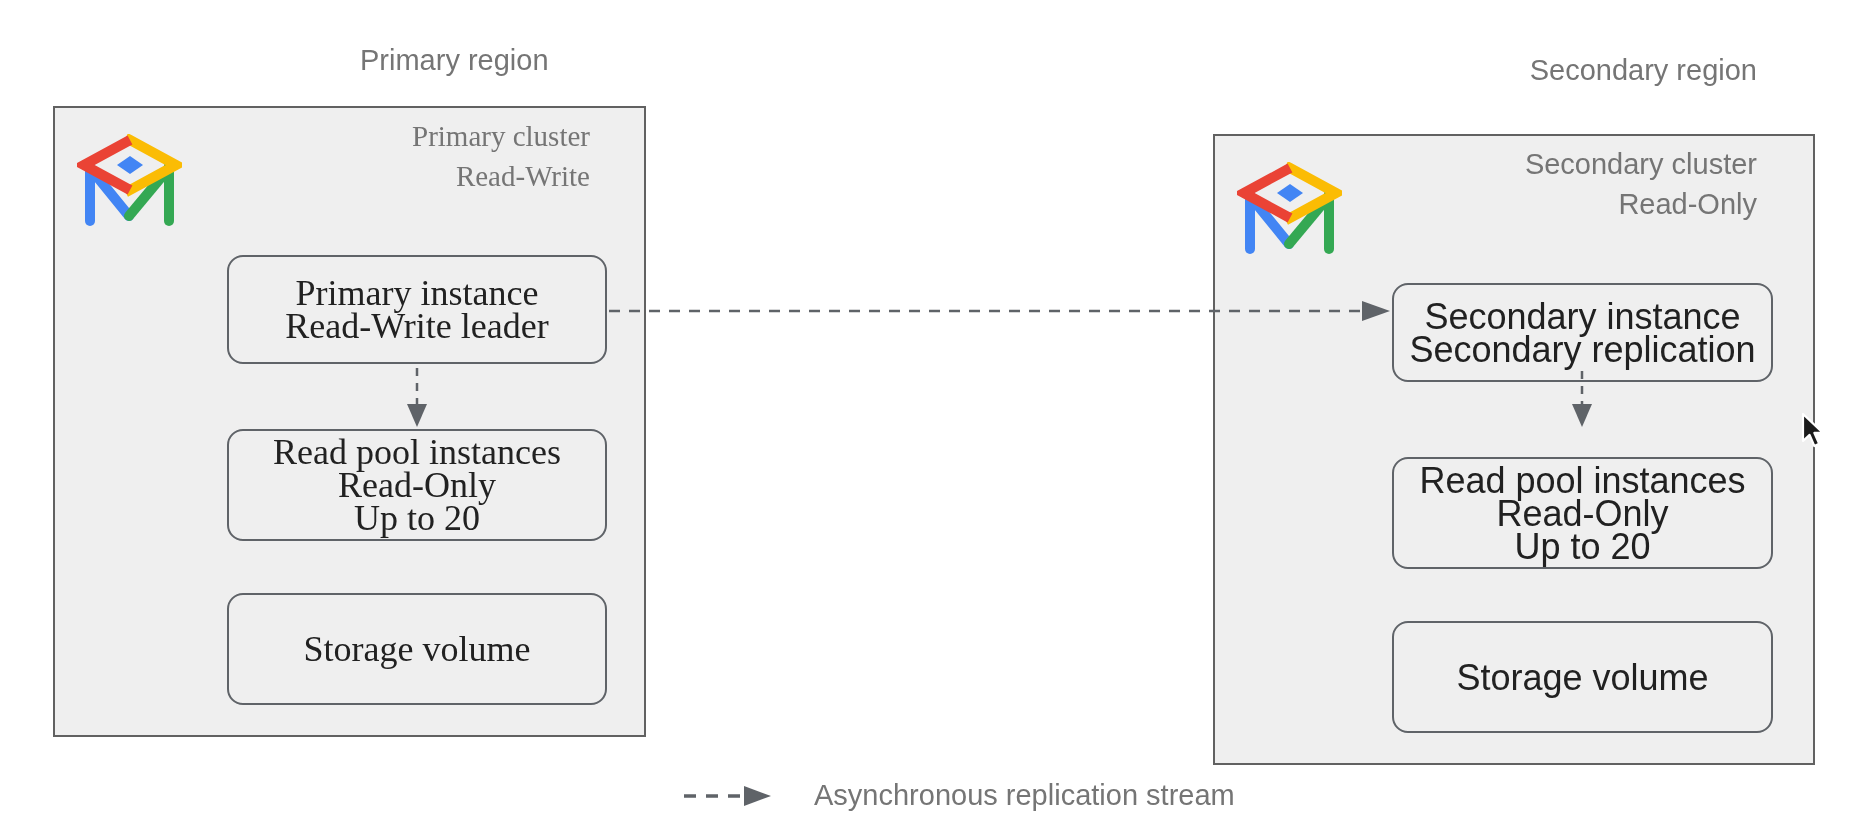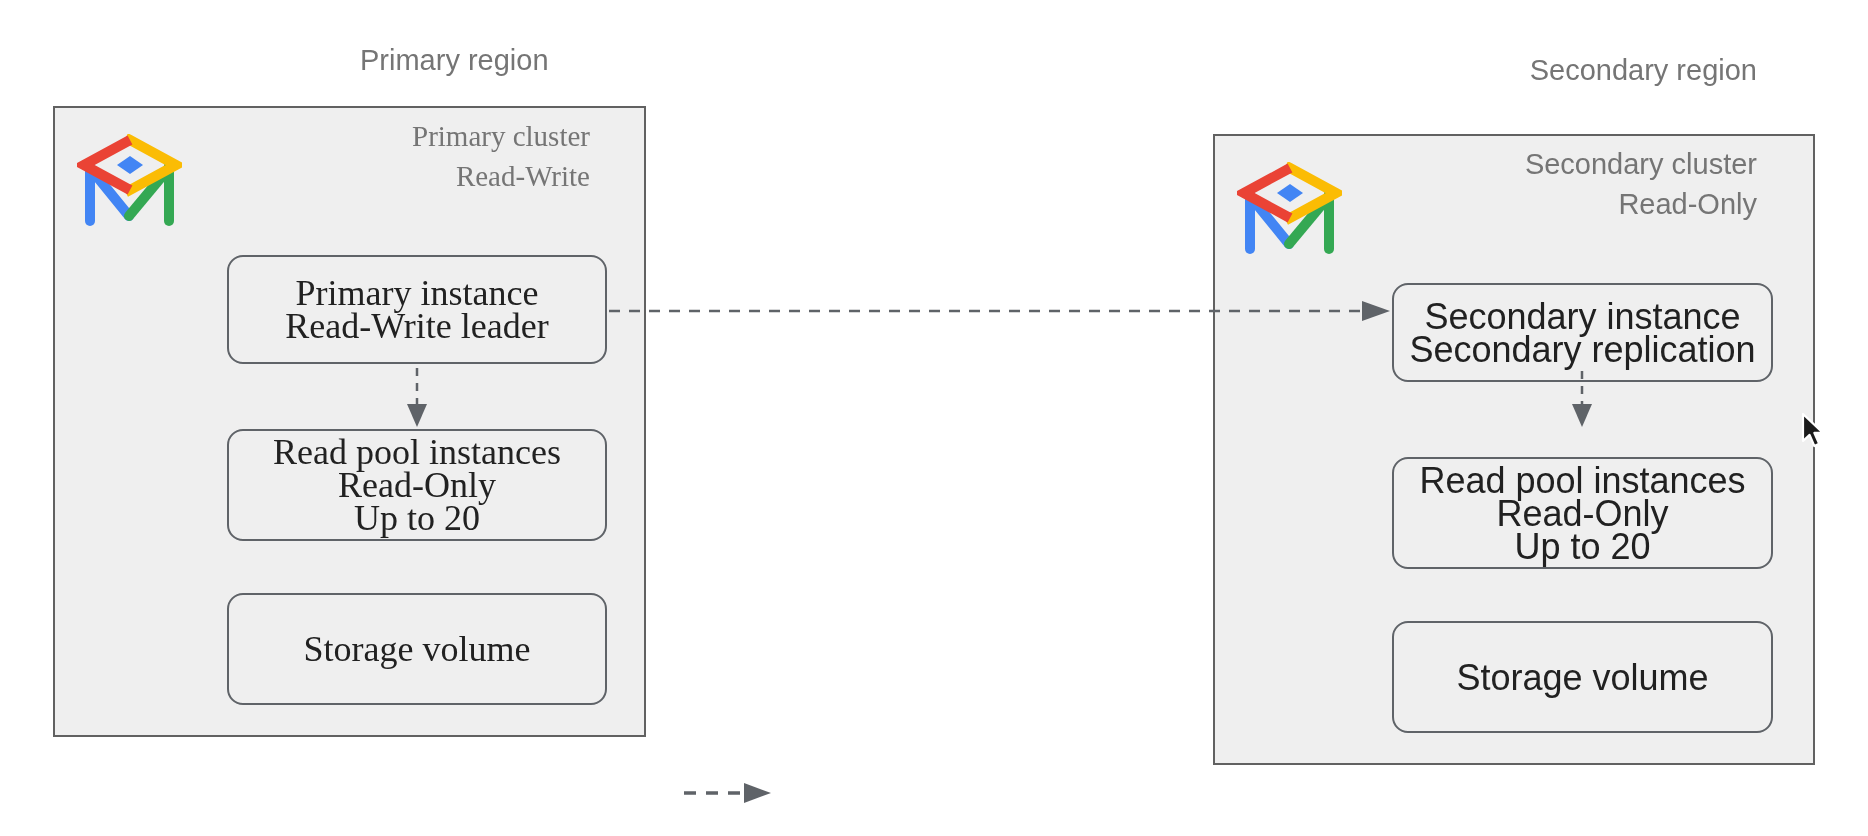--- a/index.html
+++ b/index.html
@@ -121,17 +121,18 @@
     <line x1="1582" y1="371" x2="1582" y2="404" stroke="#5f6368" stroke-width="2.5" stroke-dasharray="8 7"></line>
     <polygon points="1572,404 1592,404 1582,427" fill="#5f6368"></polygon>
   </g>
 </svg>
 
 <div class="legend">
   <svg width="90" height="28" viewBox="0 0 90 28">
     <line x1="1" y1="14" x2="58" y2="14" stroke="#5f6368" stroke-width="3.5" stroke-dasharray="12 10"></line>
     <polygon points="61,4 61,24 88,14" fill="#5f6368"></polygon>
   </svg>
+  <span class="legend-label">Asynchronous replication stream</span>
 </div>
 
 <svg class="cursor" width="30" height="38" viewBox="0 0 30 38">
   <polygon points="4,3 4,30 10.6,23.9 15.3,35 20.2,32.8 15.3,21.9 24,21.9" fill="#1b1b1b" stroke="#ffffff" stroke-width="2.2" stroke-linejoin="round"></polygon>
 </svg>
 
 </body></html>

